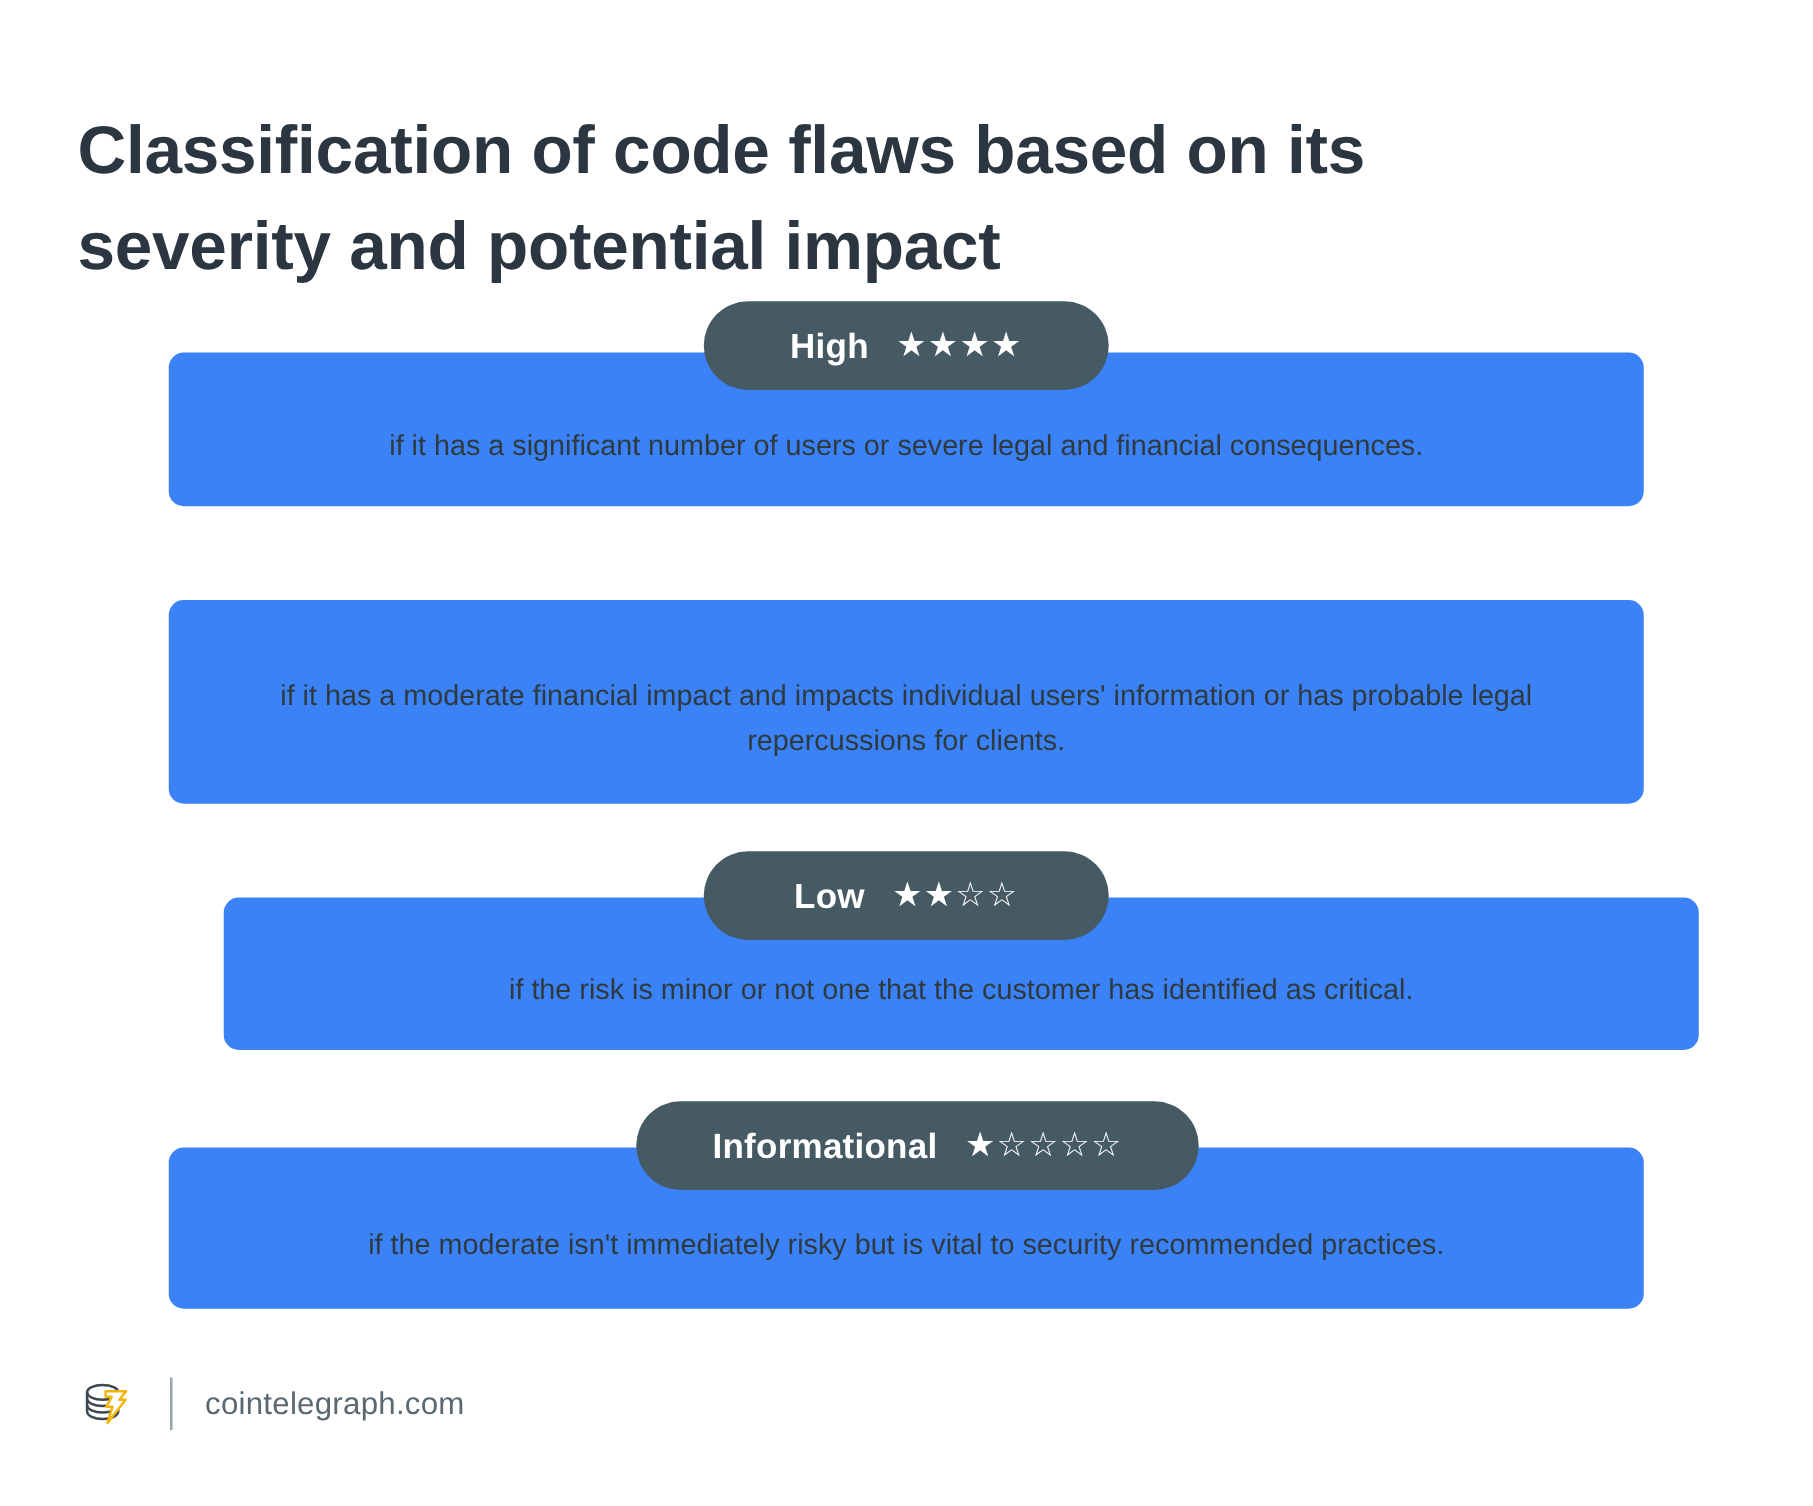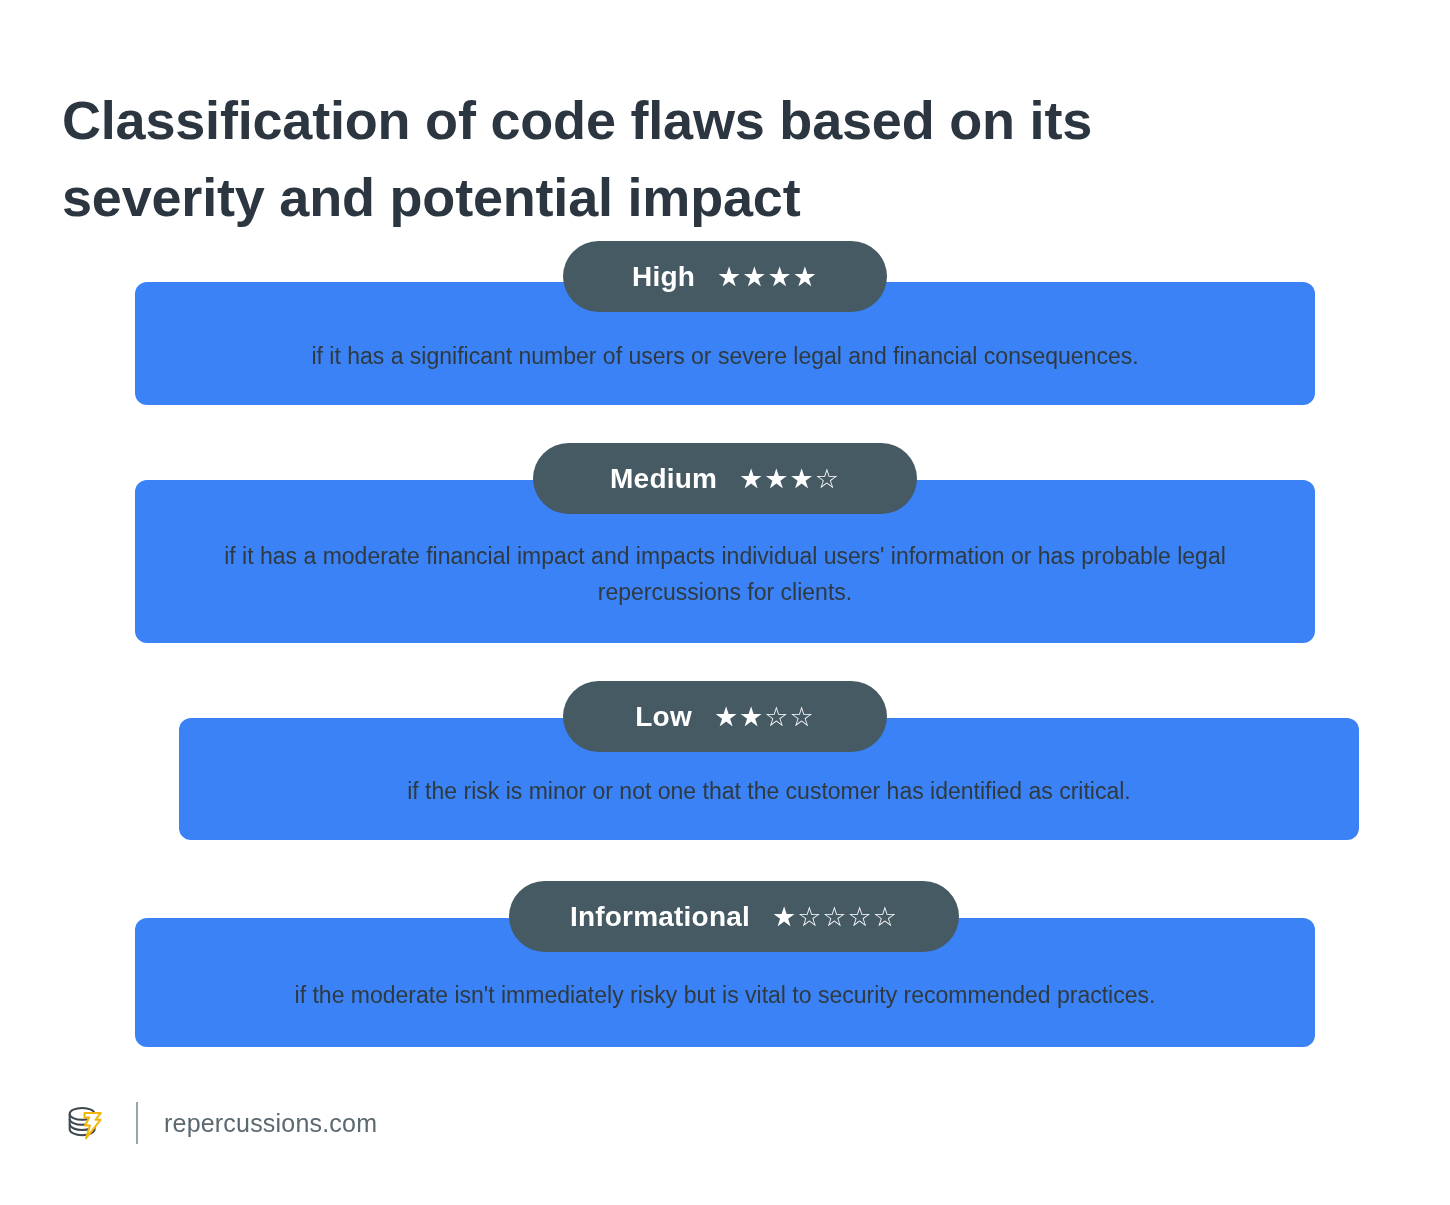--- a/index.html
+++ b/index.html
@@ -152,24 +152,20 @@
     </div>
     <div class="badge">
       <span class="badge-label">High</span>
       <span class="badge-stars">★★★★</span>
     </div>
   </div>
 
   <div class="section" id="sec-medium">
     <div class="bar">
       <div class="bar-text">if it has a moderate financial impact and impacts individual users' information or has probable legal repercussions for clients.</div>
-    </div>
-    <div class="badge">
-      <span class="badge-label">Medium</span>
-      <span class="badge-stars">★★★☆</span>
     </div>
   </div>
 
   <div class="section" id="sec-low">
     <div class="bar">
       <div class="bar-text">if the risk is minor or not one that the customer has identified as critical.</div>
     </div>
     <div class="badge">
       <span class="badge-label">Low</span>
       <span class="badge-stars">★★☆☆</span>
@@ -194,14 +190,14 @@
       <g fill="none" stroke="#3d474e" stroke-width="2.1">
         <ellipse cx="21" cy="14.5" rx="13" ry="6.2"></ellipse>
         <path d="M8 14.5v5.2c0 3.42 5.82 6.2 13 6.2s13-2.78 13-6.2v-5.2"></path>
         <path d="M8 19.9v5.2c0 3.42 5.82 6.2 13 6.2s13-2.78 13-6.2v-5.2"></path>
         <path d="M8 25.3v5.2c0 3.42 5.82 6.2 13 6.2s13-2.78 13-6.2v-5.2"></path>
       </g>
       <path d="M23.5 13.5h17l-5.5 7.2h5.2L25 40l4.2-13.4h-5.3l4.6-8.4h-5z" fill="#ffffff" stroke="#f2b50c" stroke-width="2.1" stroke-linejoin="round"></path>
     </svg>
   </span>
   <span class="footer-divider"></span>
-  <span class="footer-site">repercussions.com</span>
+  <span class="footer-site">cointelegraph.com</span>
 </div>
 
 </body></html>

